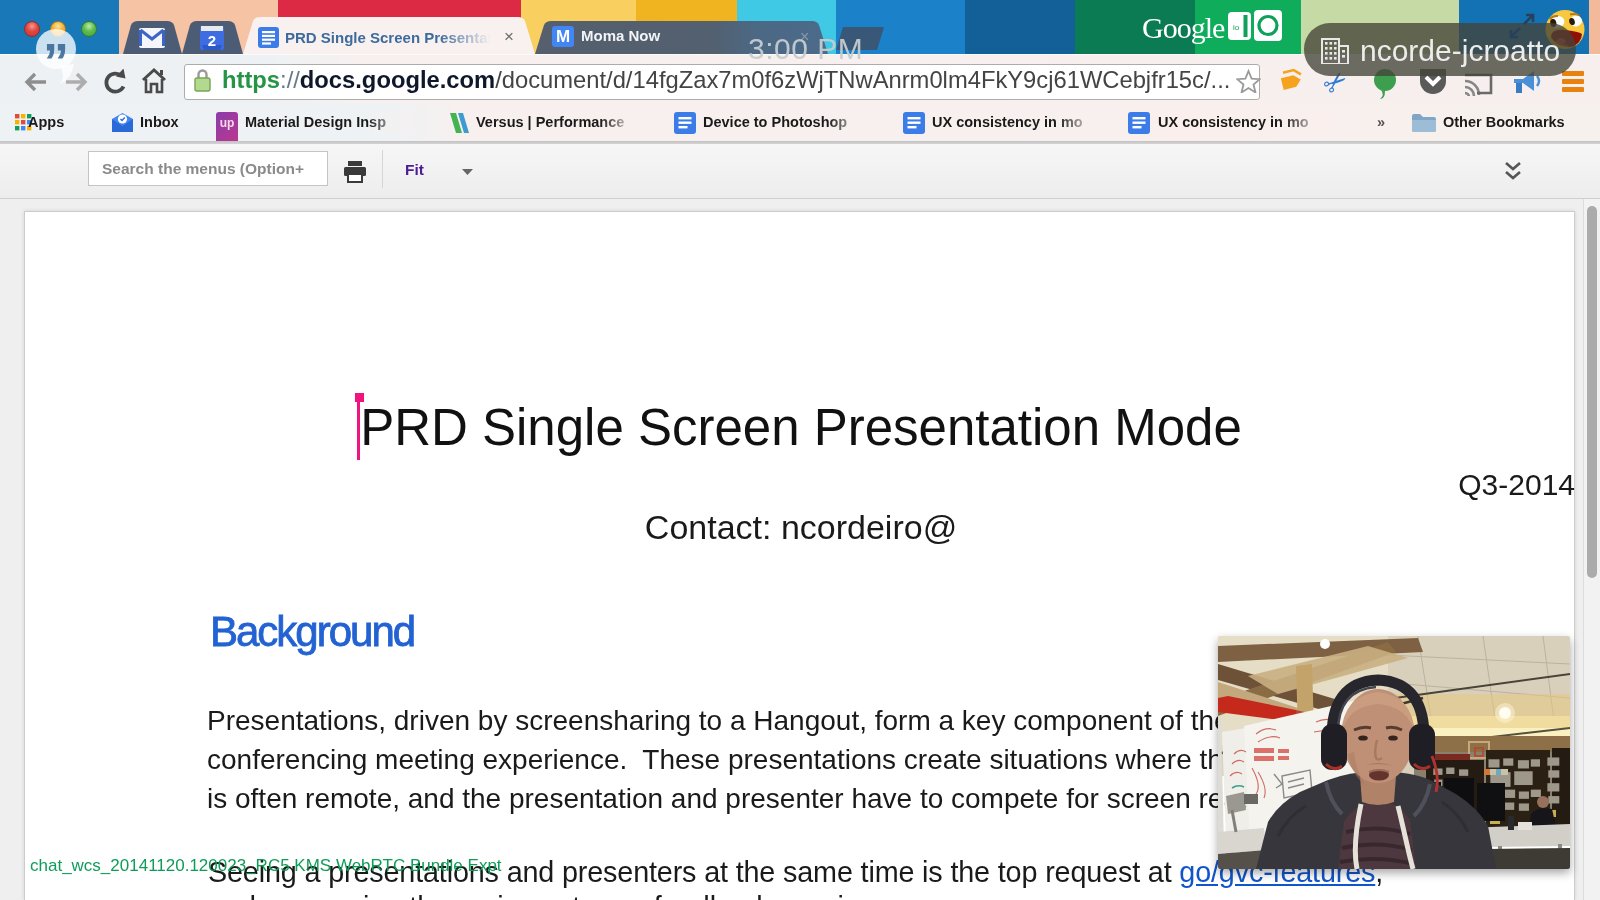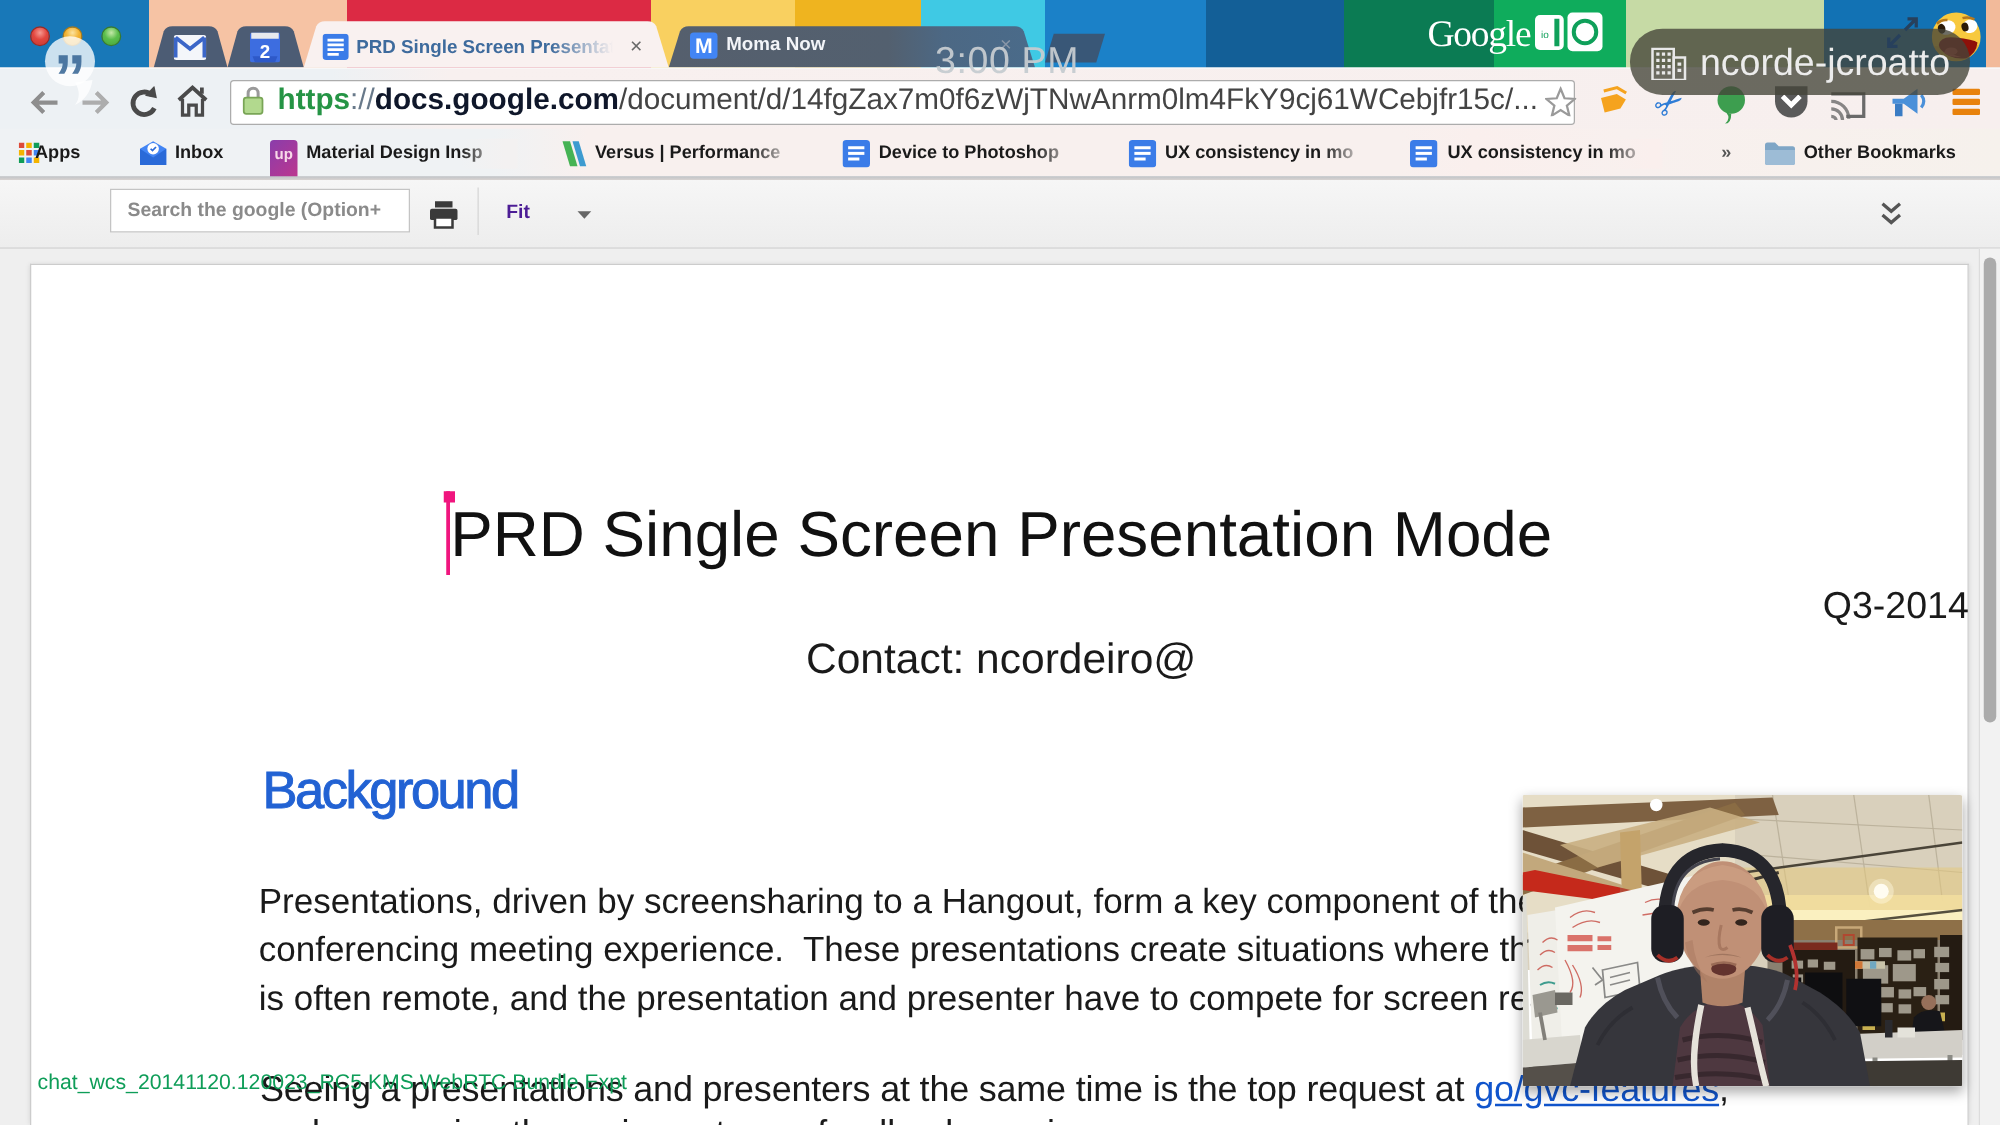--- a/index.html
+++ b/index.html
@@ -201,21 +201,21 @@
   </div>
 <style>
  .bmt{position:absolute;top:11px;white-space:nowrap;}
  .fade{position:absolute;top:8px;width:46px;height:24px;}
 </style>
 
 <div class="abs" style="left:0;top:141px;width:1600px;height:3px;background:linear-gradient(#BFC3C7,#D8D3D1);"></div>
 
 <div class="abs" style="left:0;top:144px;width:1600px;height:54px;background:linear-gradient(#F6F6F6,#EDEDED);border-bottom:1px solid #CFCFCF;"></div>
 <div class="abs" style="left:88px;top:151px;width:240px;height:35px;background:#fff;border:1px solid #C4C4C4;box-sizing:border-box;"></div>
-<div class="abs" style="left:102px;top:160px;font-size:15.5px;font-weight:bold;color:#8A8A8A;white-space:nowrap;">Search the google (Option+</div>
+<div class="abs" style="left:102px;top:160px;font-size:15.5px;font-weight:bold;color:#8A8A8A;white-space:nowrap;">Search the menus (Option+</div>
 
 <svg class="abs" style="left:343px;top:160px;" width="24" height="24" viewBox="0 0 24 24">
   <rect x="5" y="1" width="14" height="5" fill="#3A3A3A"></rect>
   <rect x="1" y="7" width="22" height="9" rx="1.5" fill="#3A3A3A"></rect>
   <rect x="5" y="14" width="14" height="8" fill="#fff" stroke="#3A3A3A" stroke-width="2"></rect>
 </svg>
 <div class="abs" style="left:382px;top:150px;width:1px;height:38px;background:#D5D5D5;"></div>
 <div class="abs" style="left:405px;top:161px;font-size:15.5px;font-weight:bold;color:#4c1d95;">Fit</div>
 <svg class="abs" style="left:461px;top:168px;" width="13" height="8" viewBox="0 0 13 8">
     <path d="M1 1 L6.5 7 L12 1 Z" fill="#666"></path>

